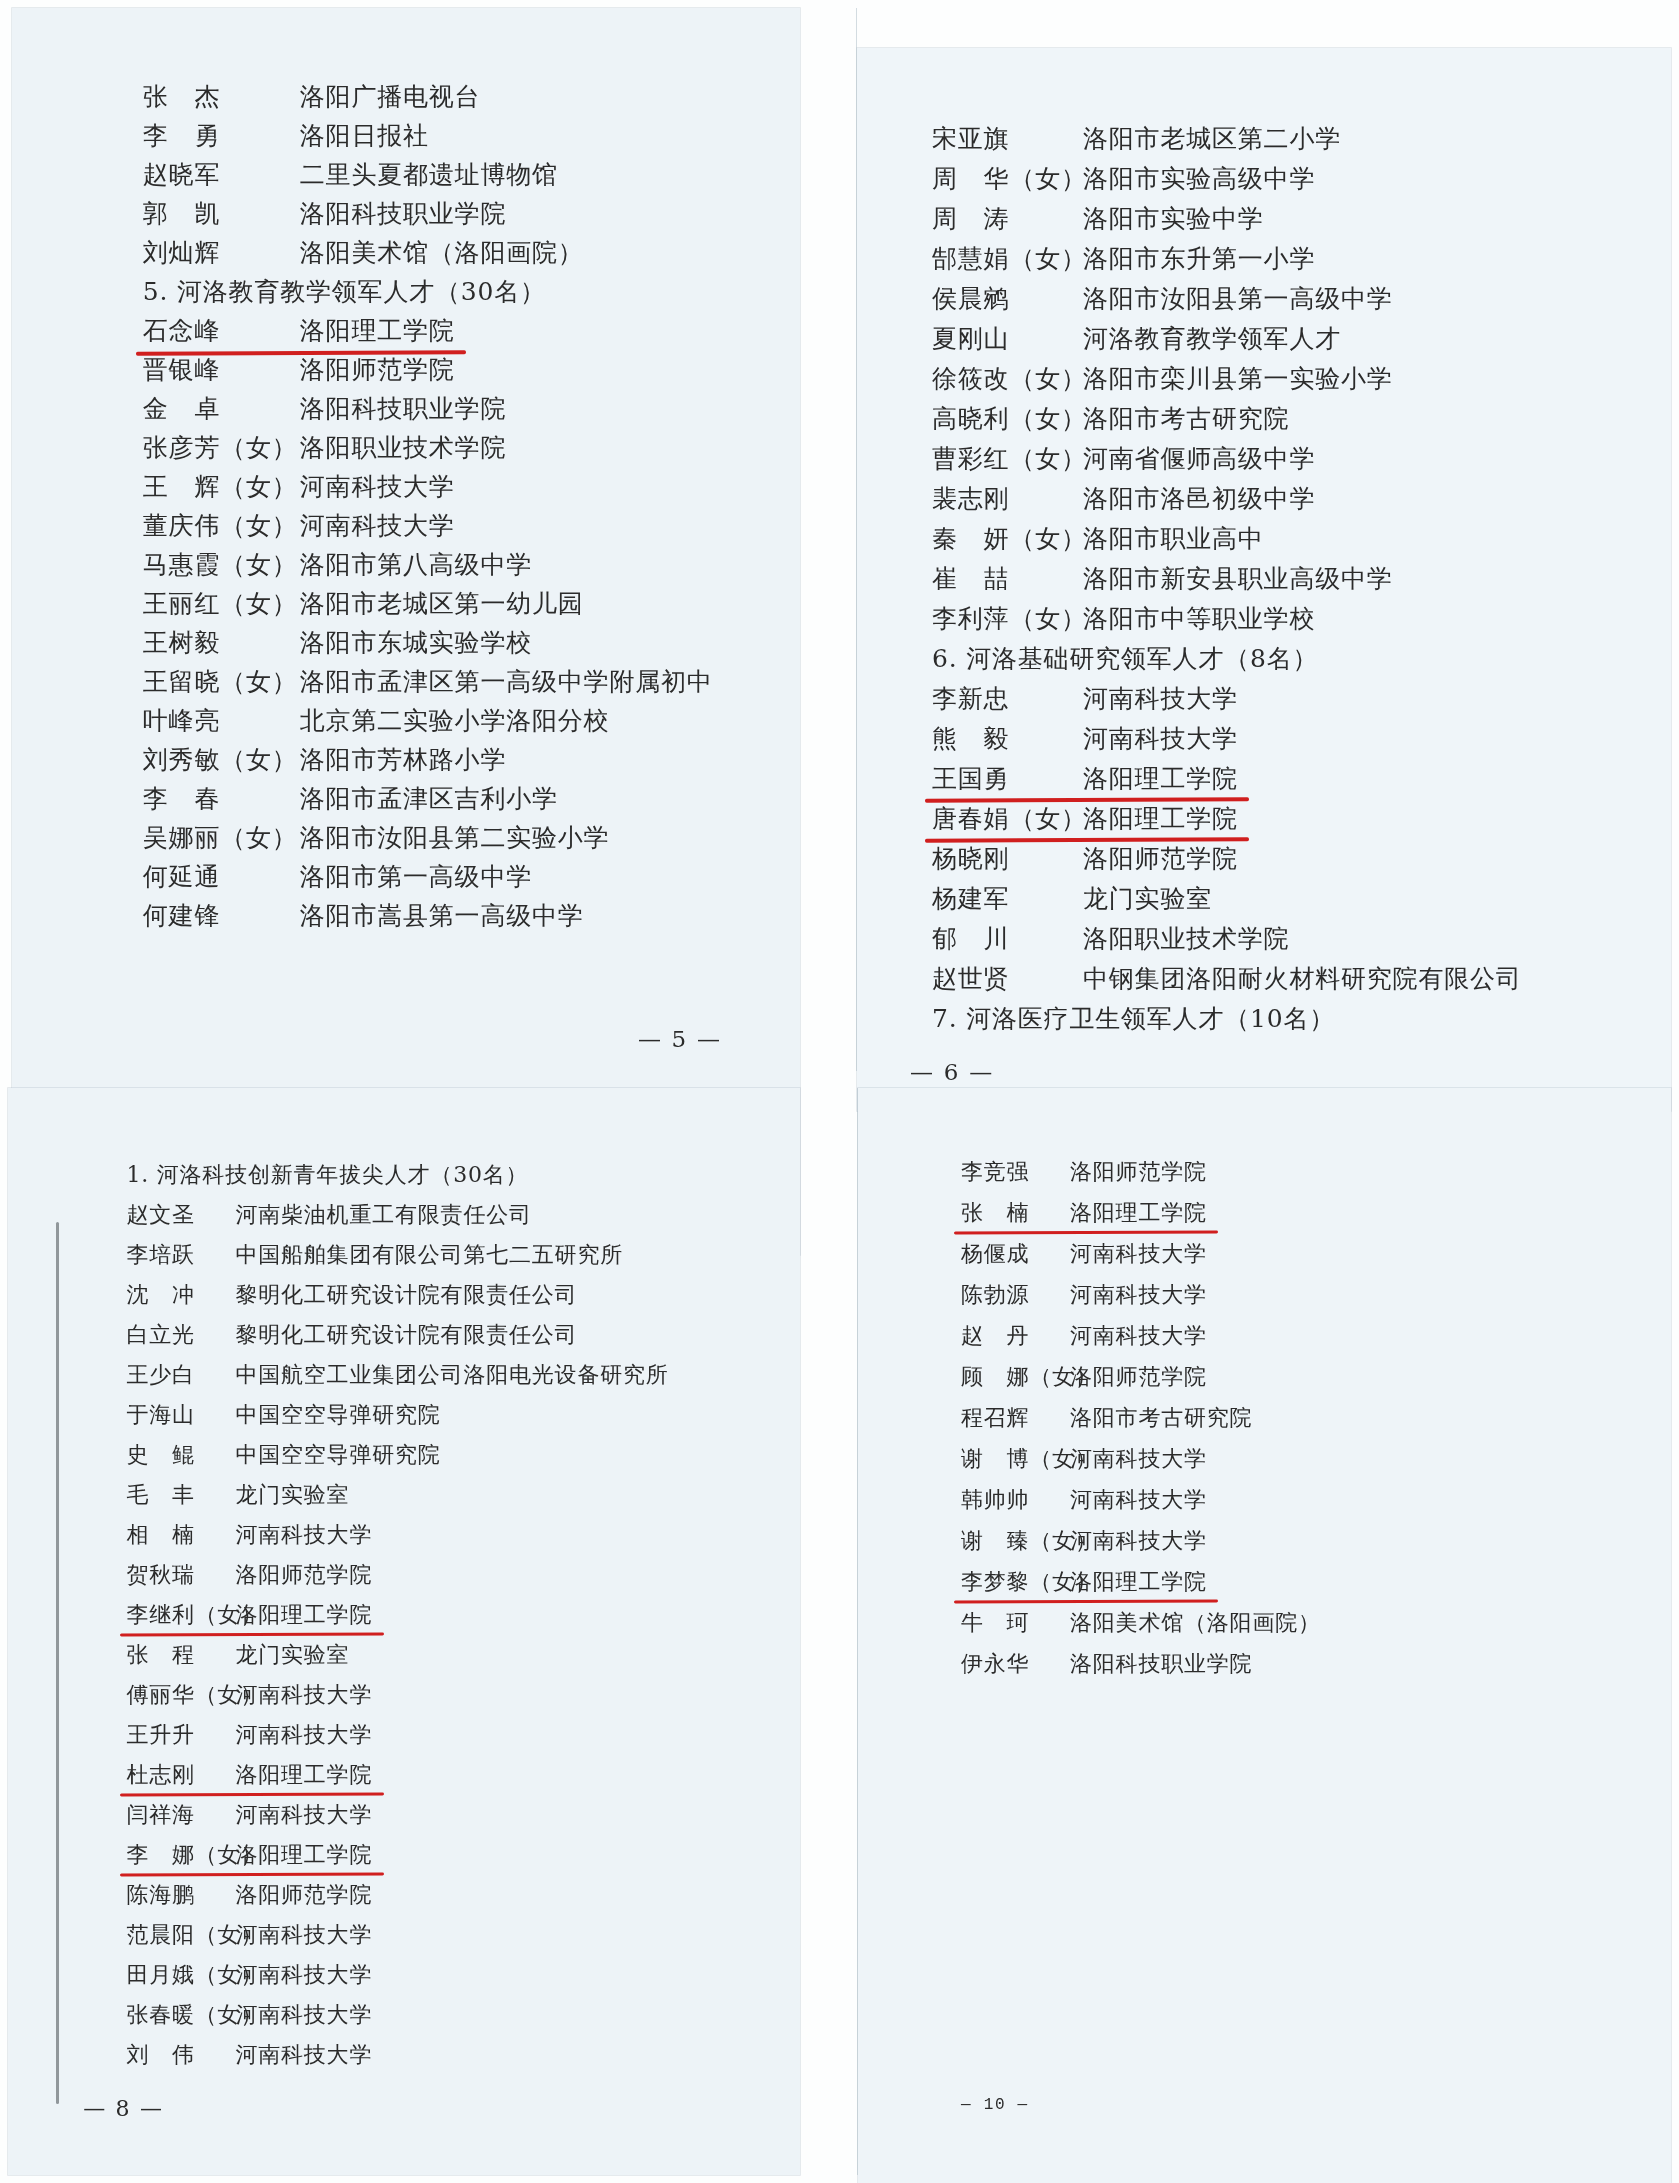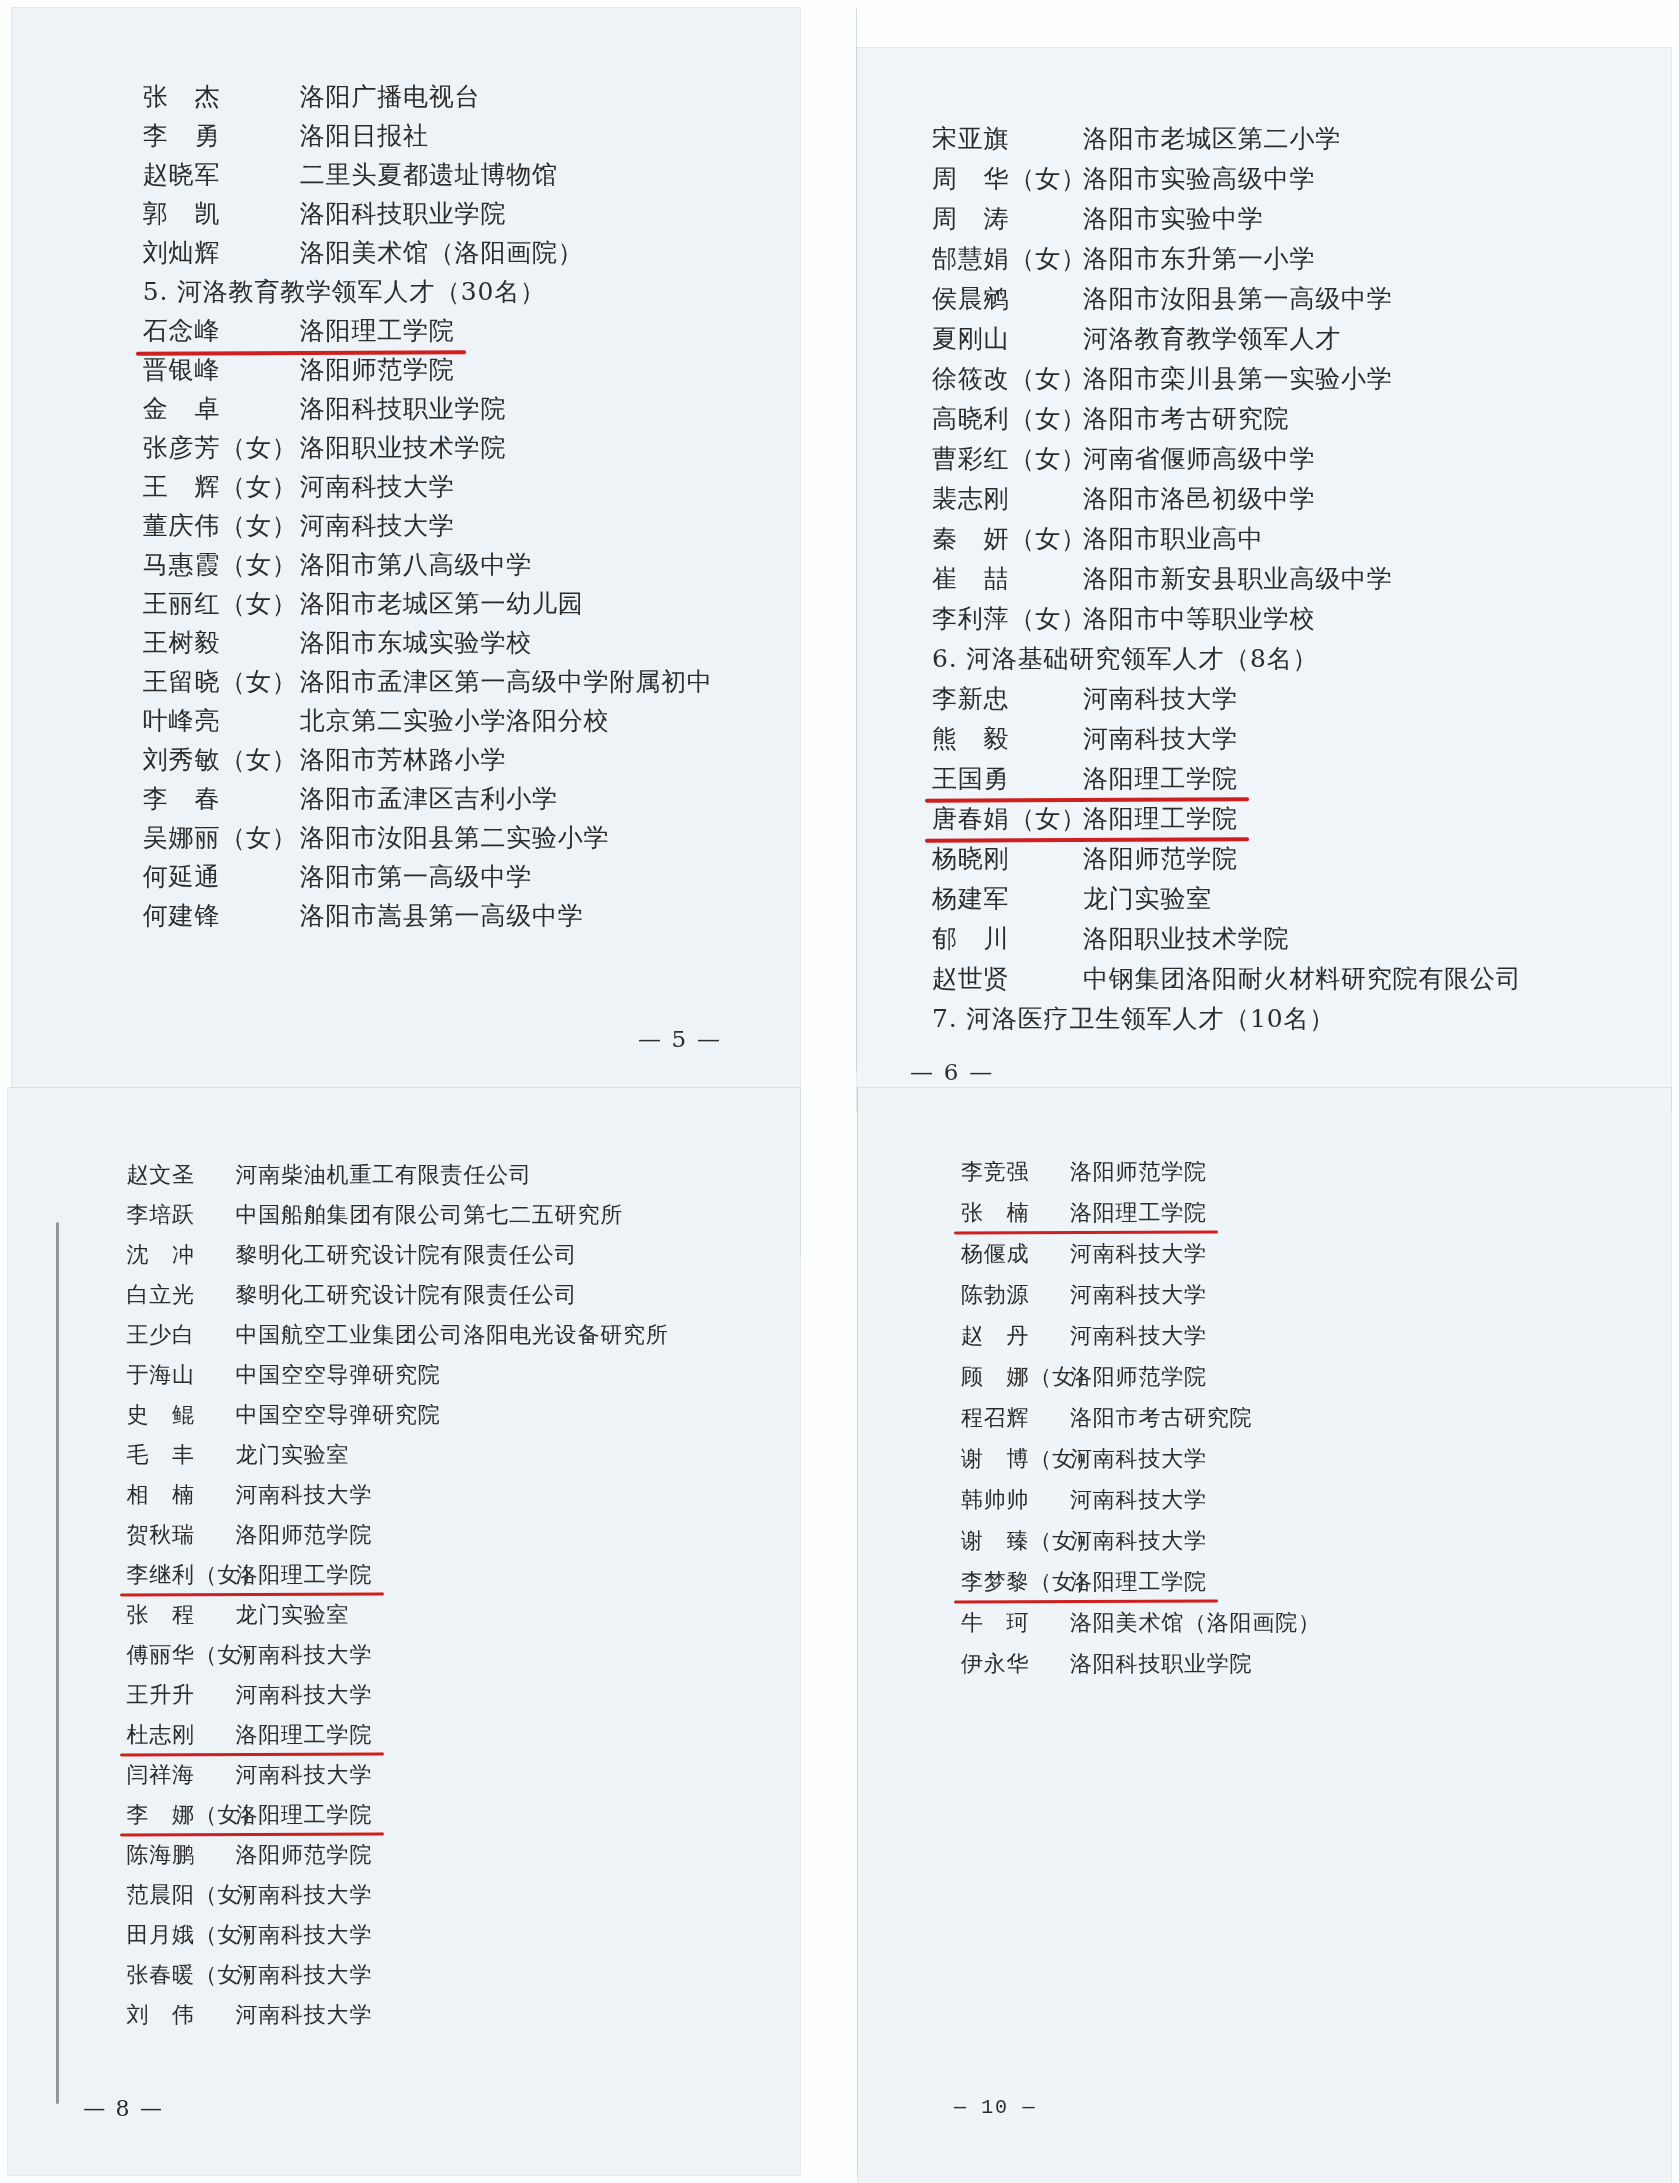--- a/index.html
+++ b/index.html
@@ -40,21 +40,21 @@
   .row .name{display:inline-block;width:var(--nw);}
   .row.heading{letter-spacing:0.8px;text-align:center;}
   .row.u .inner::after{
     content:"";position:absolute;left:-6.7px;right:-11.8px;bottom:var(--ulo);
     height:var(--ul);background:var(--accent);border-radius:1.7px;transform:rotate(-0.25deg);
   }
   .footer{position:absolute;font-size:23px;letter-spacing:1.7px;text-align:center;width:134px;}
   #page-5  .footer{left:601px;top:1018px;}
   #page-6  .footer{left:28px; top:1011px;}
   #page-8  .footer{left:48px; top:1008px;font-size:22px;}
-  #page-10 .footer{left:70px; top:1008px;font-size:20px;}
+  #page-10 .footer{left:70px; top:1008px;font-size:16px;}
 
   
   .scan-edge{position:absolute;background:rgba(70,75,80,.55);}
   #edge-bl{left:56px;top:1222px;width:2.5px;height:882px;border-radius:1.7px;}
   .seam{position:absolute;background:rgba(170,185,195,.5);}
   #seam-top{left:856px;top:8.4px;width:0.8px;height:1063px;}
   #seam-bottom{left:857px;top:1088px;width:0.8px;height:1087px;}
 </style>
 </head>
 <body>
@@ -321,20 +321,21 @@
           <span class="org">中钢集团洛阳耐火材料研究院有限公司</span>
         </span>
       </div>
       <div class="row heading">7. 河洛医疗卫生领军人才（10名）</div>
     </div>
   <div class="footer">— 6 —</div>
 </div>
 
 <div class="page" id="page-8">
   <div class="rows">
+      <div class="row heading">1. 河洛科技创新青年拔尖人才（30名）</div>
       <div class="row">
         <span class="inner">
           <span class="name">赵文圣</span>
           <span class="org">河南柴油机重工有限责任公司</span>
         </span>
       </div>
       <div class="row">
         <span class="inner">
           <span class="name">李培跃</span>
           <span class="org">中国船舶集团有限公司第七二五研究所</span>

